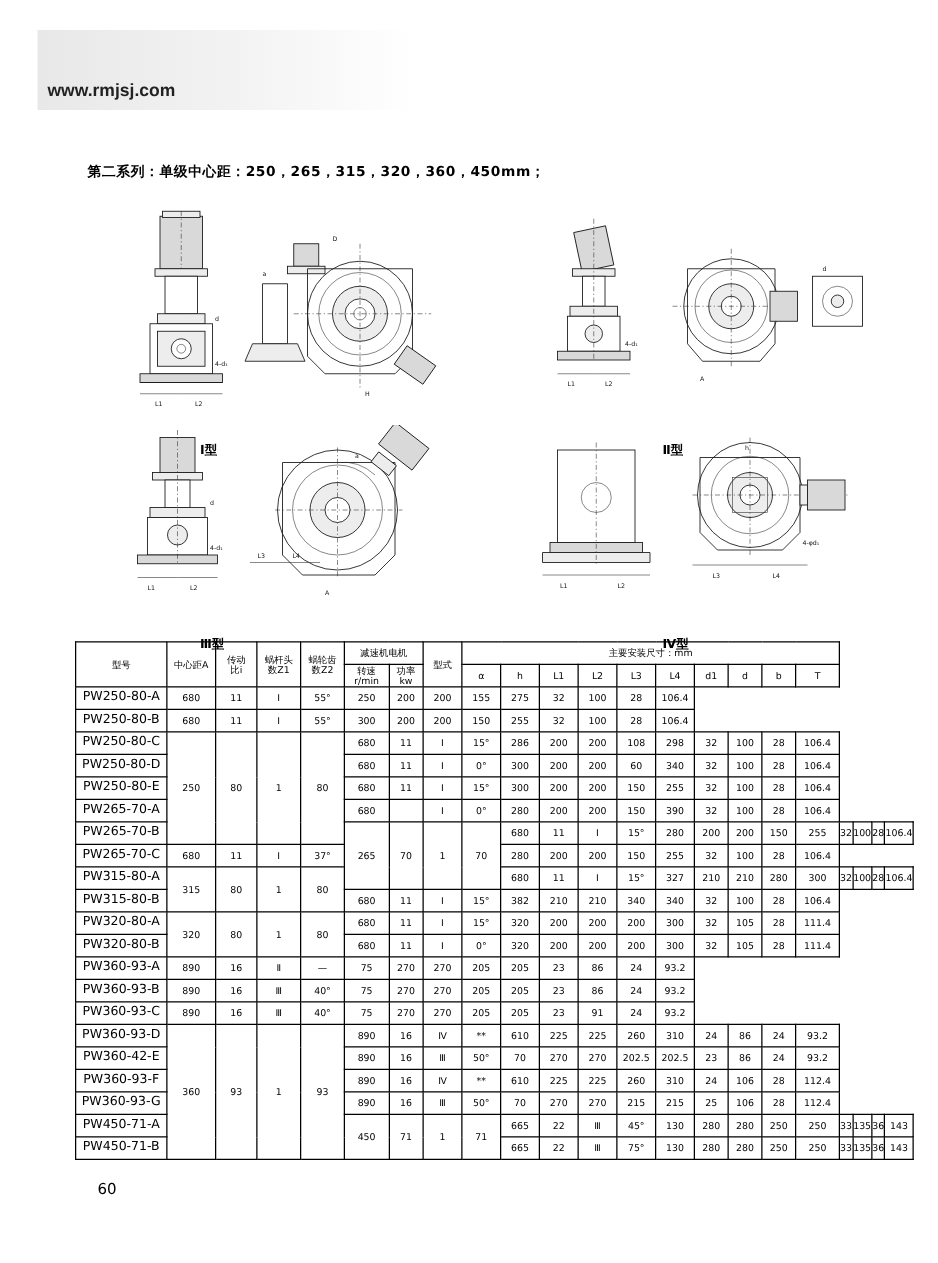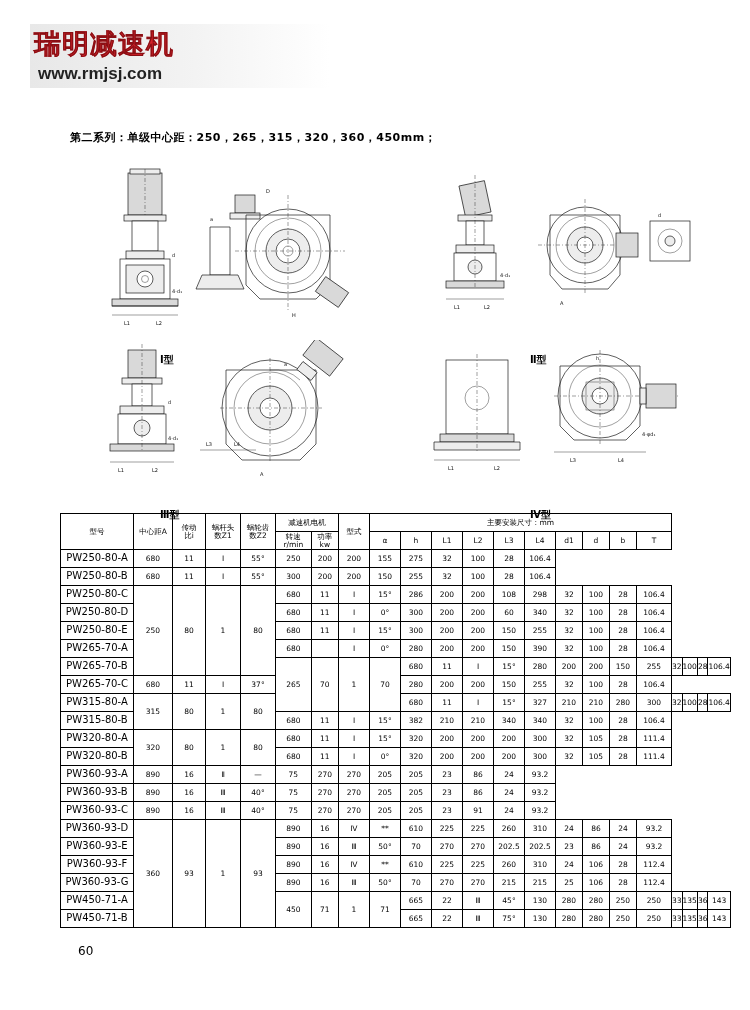--- a/index.html
+++ b/index.html
@@ -21,21 +21,21 @@
   .logo-text{
     position:absolute;left:4px;top:2px;
     font-family:"DejaVu Sans", sans-serif;
     font-weight:bold;font-size:27px;letter-spacing:1px;
     color:#d8232a;
     -webkit-text-stroke:0.4px #8a0f14;
   }
   .logo-url{
     position:absolute;left:8px;top:40px;
     font-family:"Liberation Sans", sans-serif;
-    font-weight:bold;font-size:17px;color:#222;
+    font-weight:bold;font-size:14px;color:#222;
   }
   .series-title{
     position:absolute;left:70px;top:130px;
     font-family:"DejaVu Sans", sans-serif;
     font-weight:bold;font-size:11px;color:#000;
     letter-spacing:0.5px;
   }
   .fig-area{
     position:absolute;left:40px;top:160px;width:680px;height:340px;
   }
@@ -83,21 +83,20 @@
   .fillgrey{fill:#d9d9d9;stroke:#1a1a1a;stroke-width:0.7;}
   .fillgrey2{fill:#ededed;stroke:#1a1a1a;stroke-width:0.7;}
   .fillwhite{fill:#ffffff;stroke:#1a1a1a;stroke-width:0.7;}
   .lbl{font-family:"DejaVu Sans", serif;font-size:5px;fill:#111;}
 </style>
 </head>
 <body>
 
 <div class="logo-block">
   <div class="logo-bg"></div>
-  <div class="logo-text">瑞明减速机</div>
   <div class="logo-url">www.rmjsj.com</div>
 </div>
 
 <div class="series-title">第二系列：单级中心距：250，265，315，320，360，450mm；</div>
 
 <div class="fig-area">
 
   <svg width="340" height="170" viewBox="0 0 340 170" style="position:absolute;left:20px;top:5px;">
 
     <rect x="68" y="8" width="34" height="42" class="fillgrey"></rect>
@@ -548,21 +547,21 @@
         <td>225</td>
         <td>225</td>
         <td>260</td>
         <td>310</td>
         <td>24</td>
         <td>86</td>
         <td>24</td>
         <td>93.2</td>
       </tr>
       <tr>
-        <td class="model-cell">PW360-93-E</td>
+        <td class="model-cell">PW360-42-E</td>
         <td>890</td>
         <td>16</td>
         <td>Ⅲ</td>
         <td>50°</td>
         <td>70</td>
         <td>270</td>
         <td>270</td>
         <td>202.5</td>
         <td>202.5</td>
         <td>23</td>

